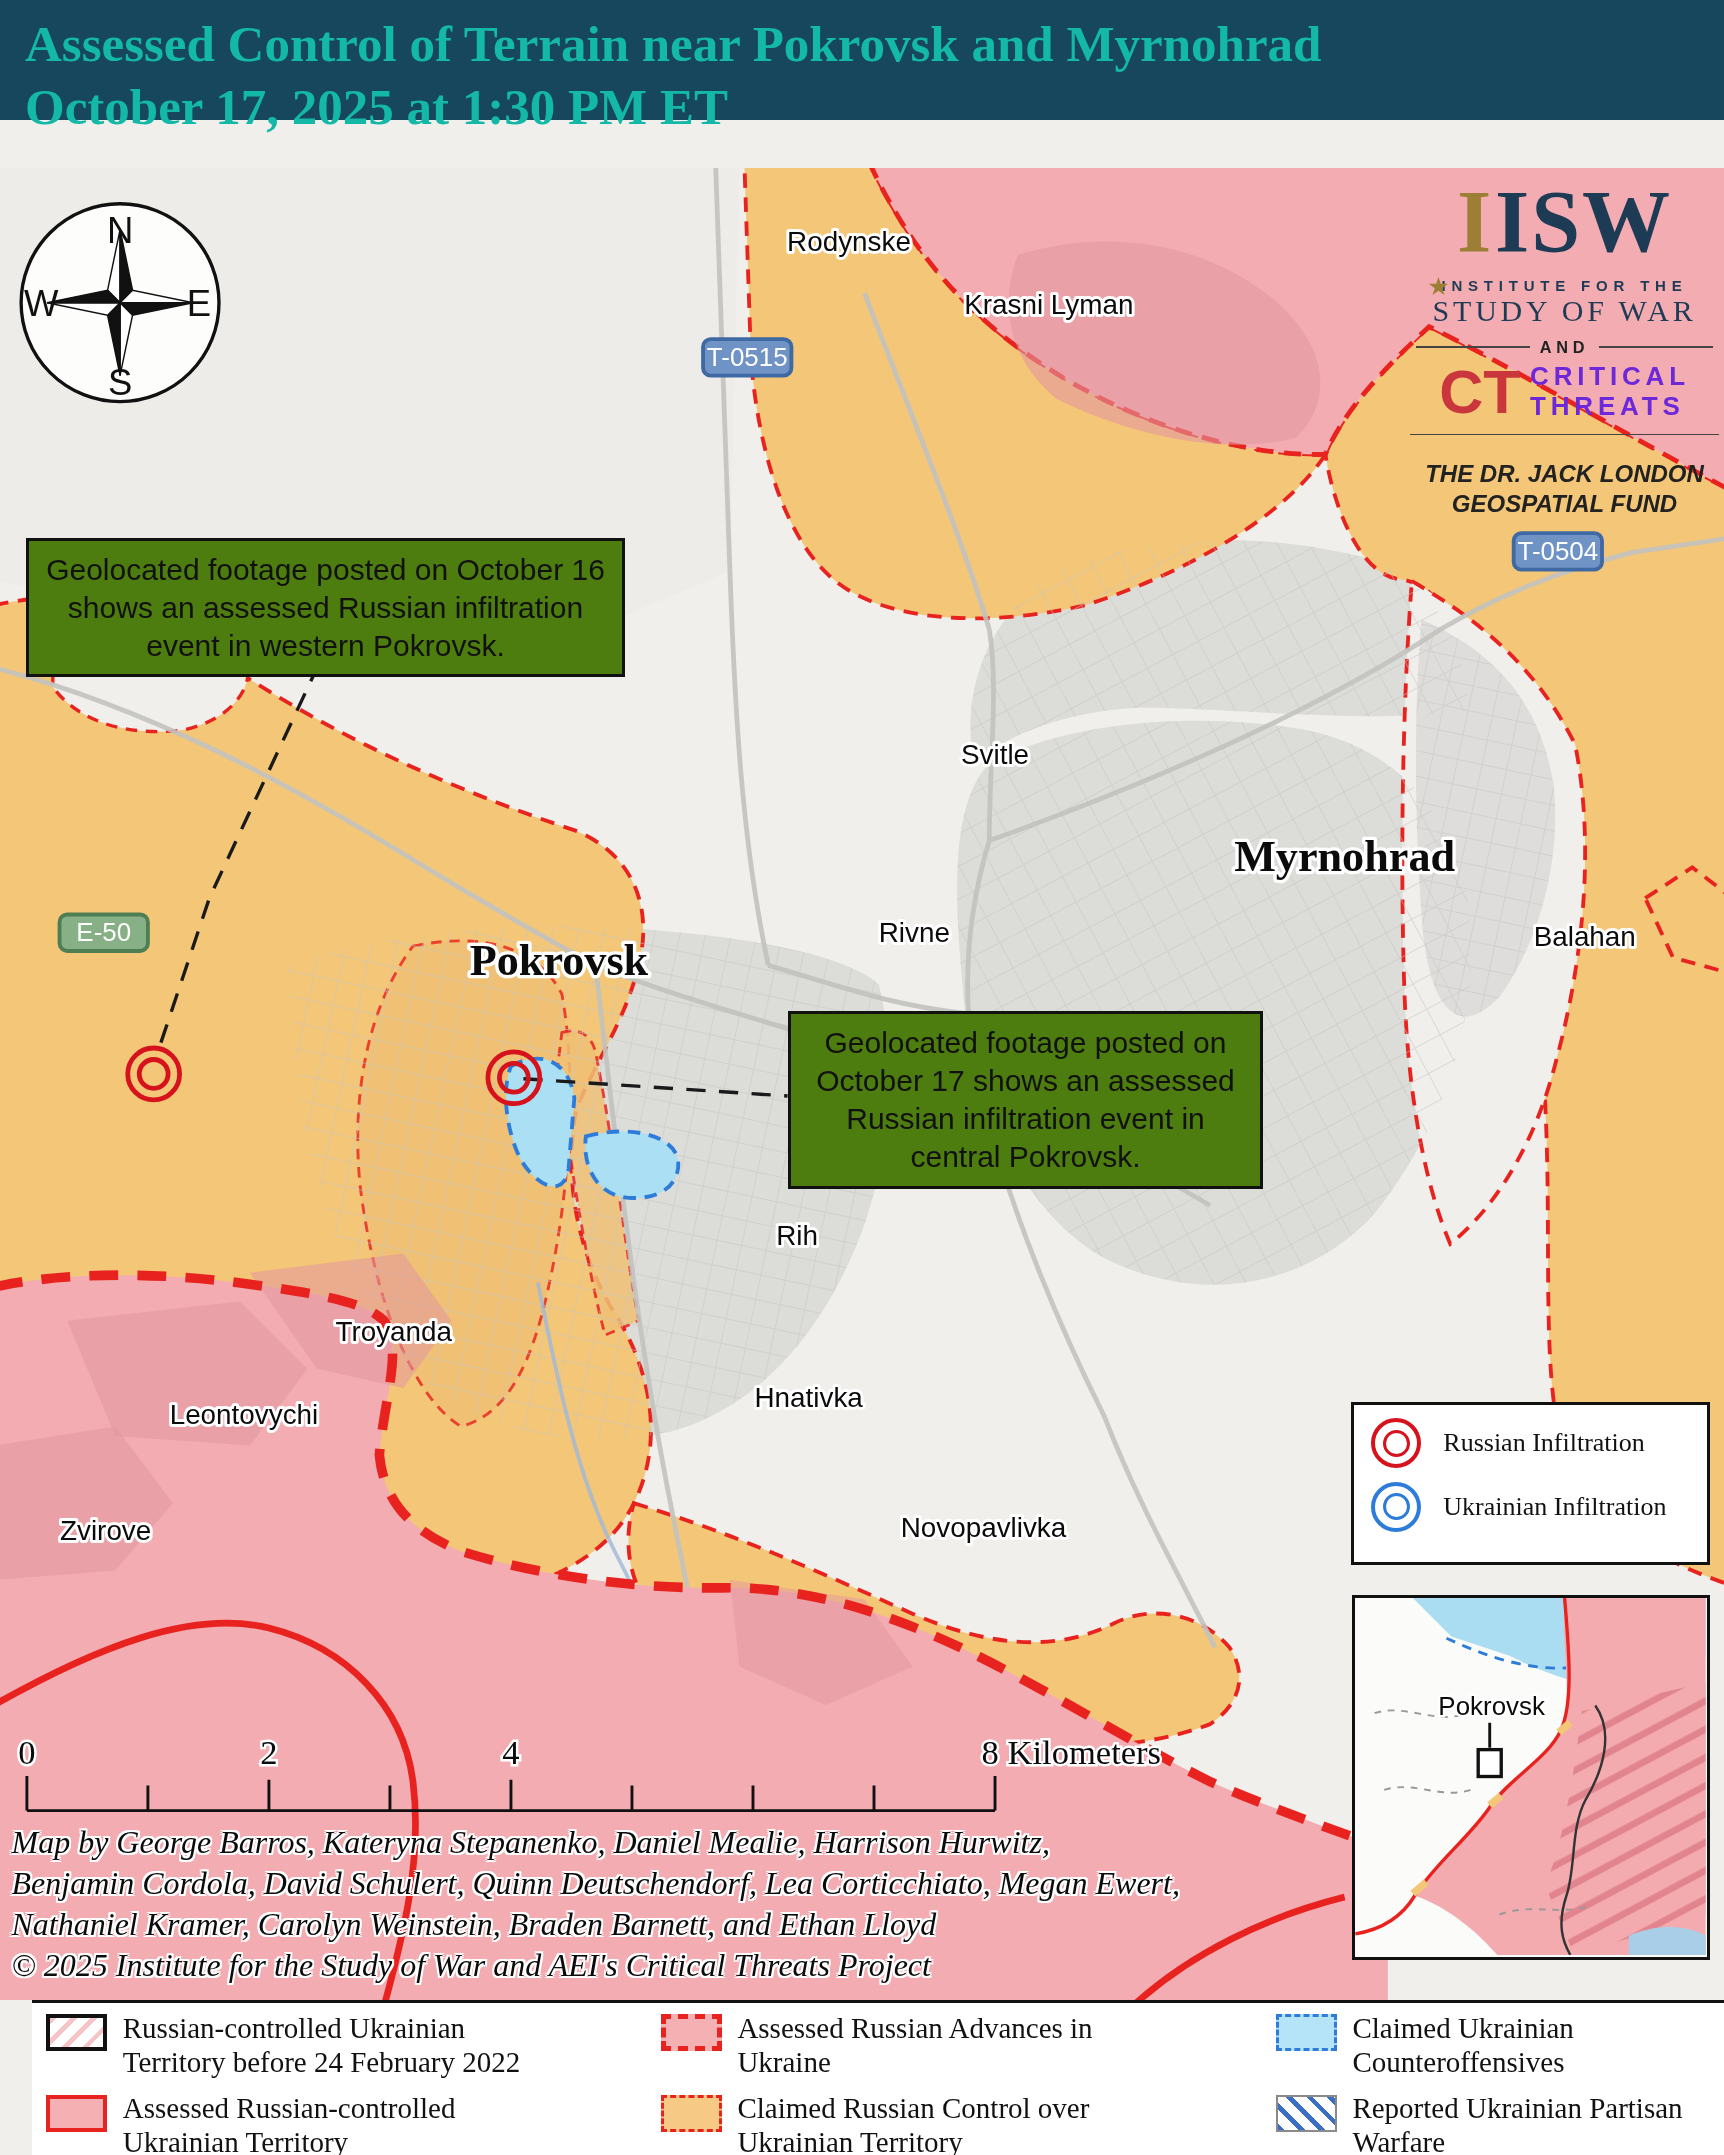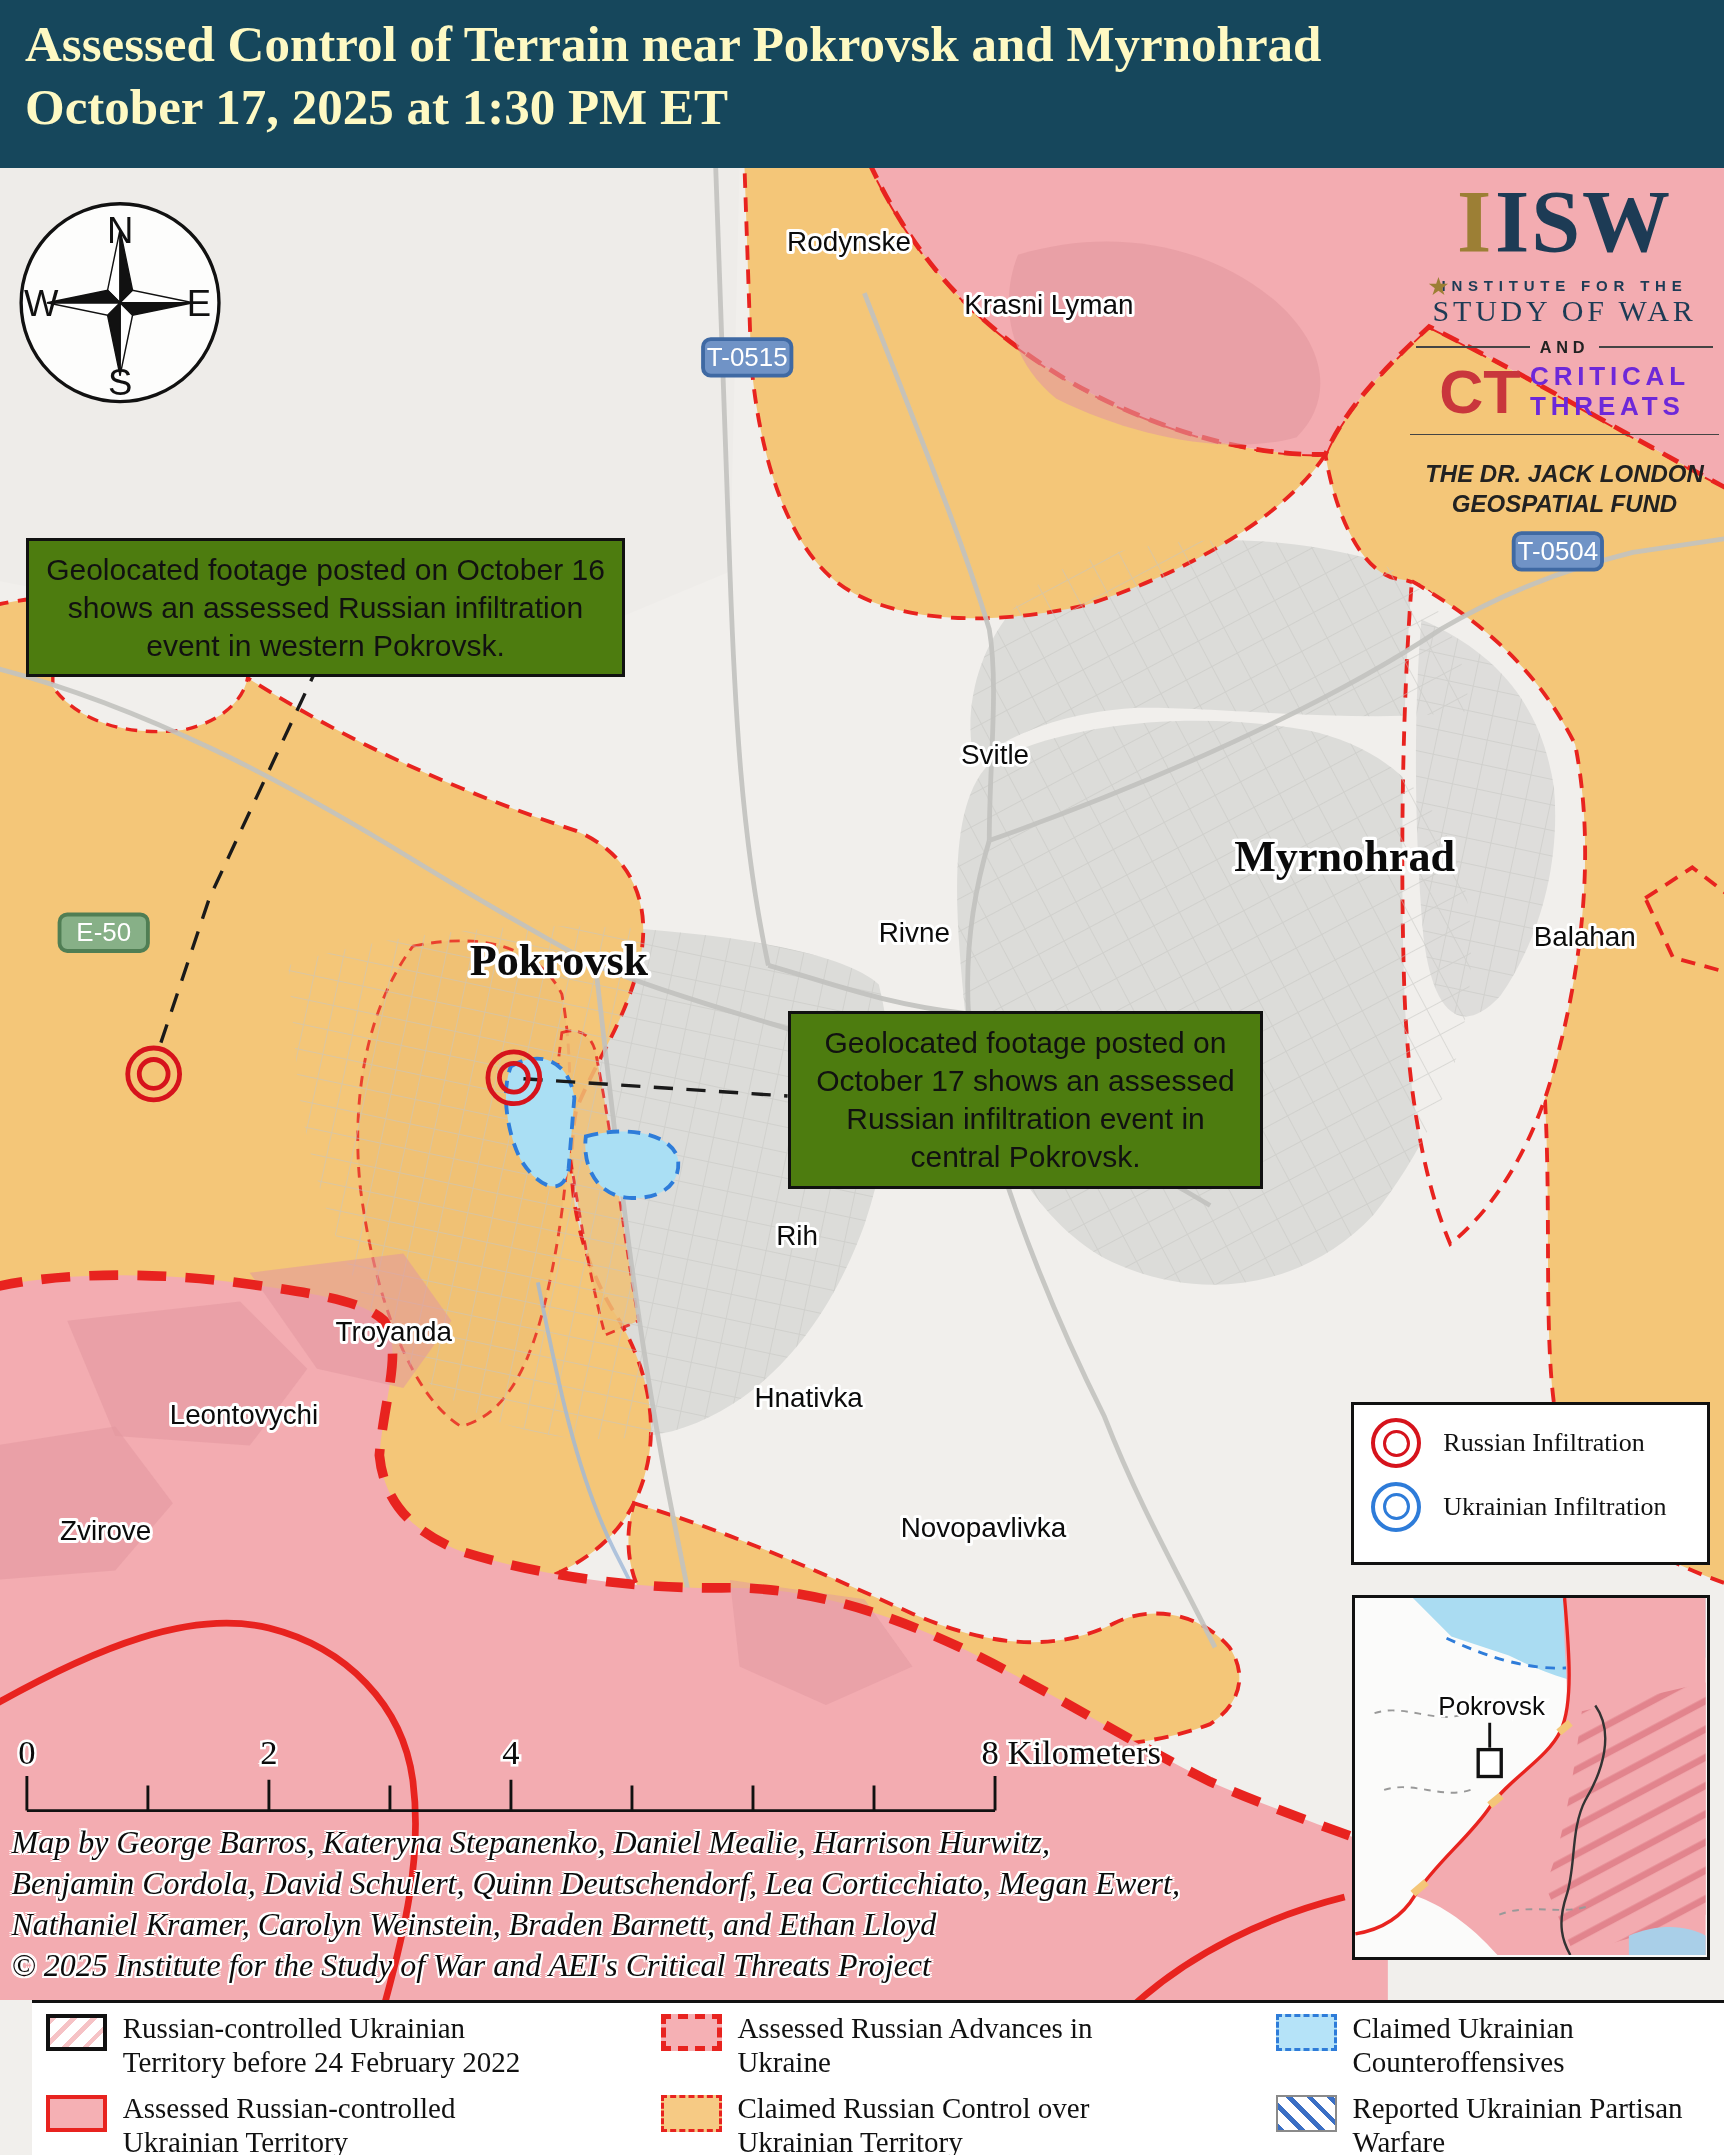--- a/index.html
+++ b/index.html
@@ -1,20 +1,20 @@
 <!DOCTYPE html>
 <html><head>
 <meta charset="utf-8">
 <style>
   html,body{margin:0;padding:0;background:#888;}
   #page{position:relative;width:1724px;height:2156px;background:#f1efec;overflow:hidden;
         font-family:"Liberation Sans",sans-serif;}
   
-  #hdr{position:absolute;left:0;top:0;width:1724px;height:168px;background:#16475c;
-       color:#fef9c3;font-family:"Liberation Serif",serif;font-weight:bold;
+  #hdr{position:absolute;left:0;top:0;width:1724px;height:120px;background:#16475c;
+       color:#14b8a6;font-family:"Liberation Serif",serif;font-weight:bold;
        padding:13.4px 0 0 25px;box-sizing:border-box;}
   #hdr .t1{font-size:51px;line-height:1.22;}
   #hdr .t2{font-size:51px;line-height:1.22;}
   
   #map{position:absolute;left:0;top:168px;width:1724px;height:1832px;overflow:hidden;}
   #map svg.base{position:absolute;left:0;top:0;}
   .callout{position:absolute;background:#4d7c0f;border:3.8px solid #111;color:#111;
            font-size:30px;line-height:1.27;text-align:center;padding:9.6px 11.5px;box-sizing:border-box;}
   
   #logos{position:absolute;left:1410px;top:11.5px;width:309px;text-align:center;color:#1d3b55;}

